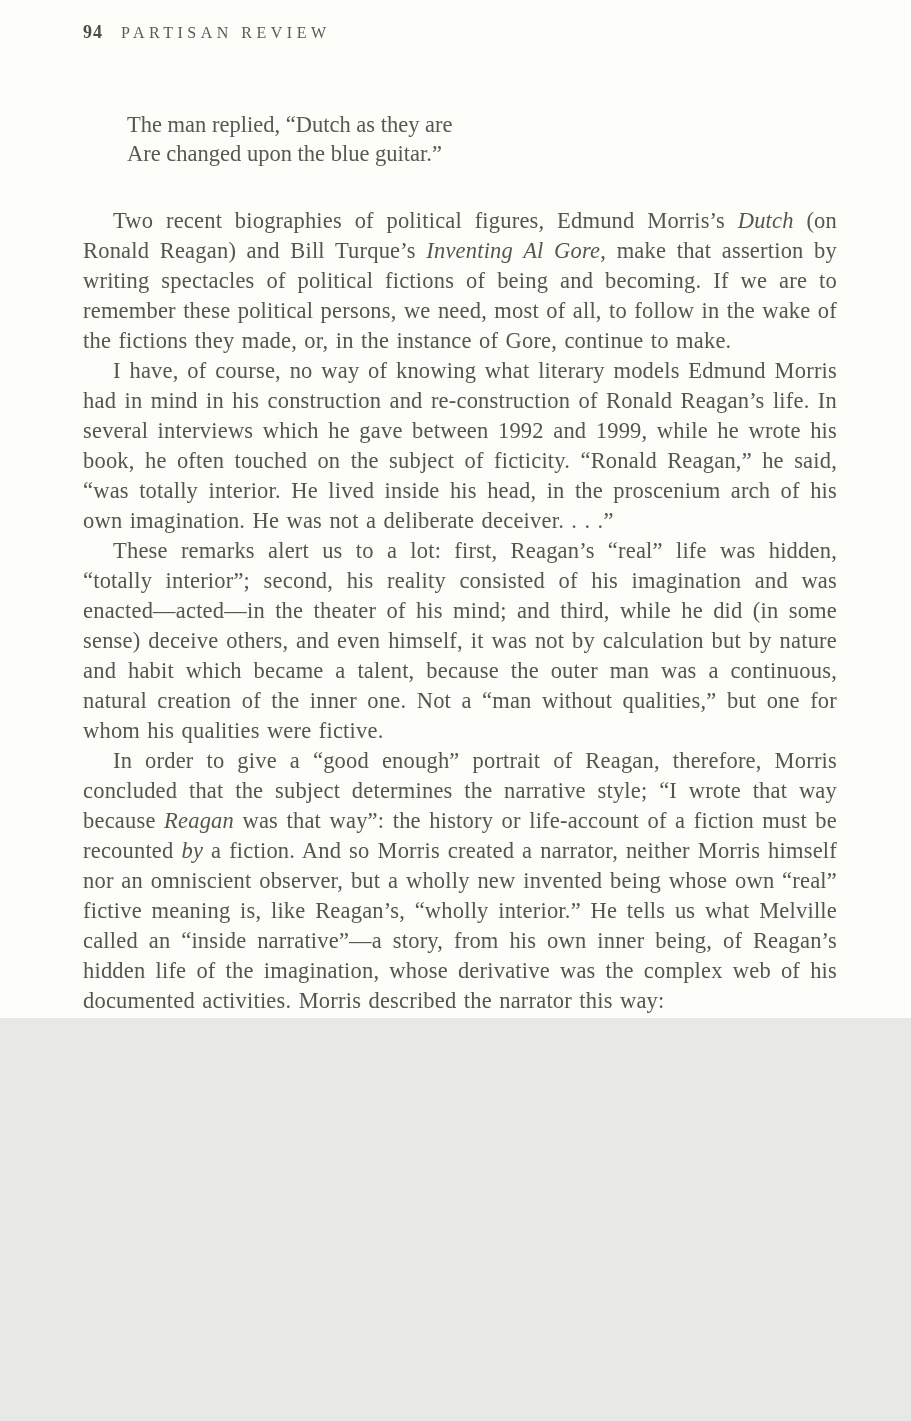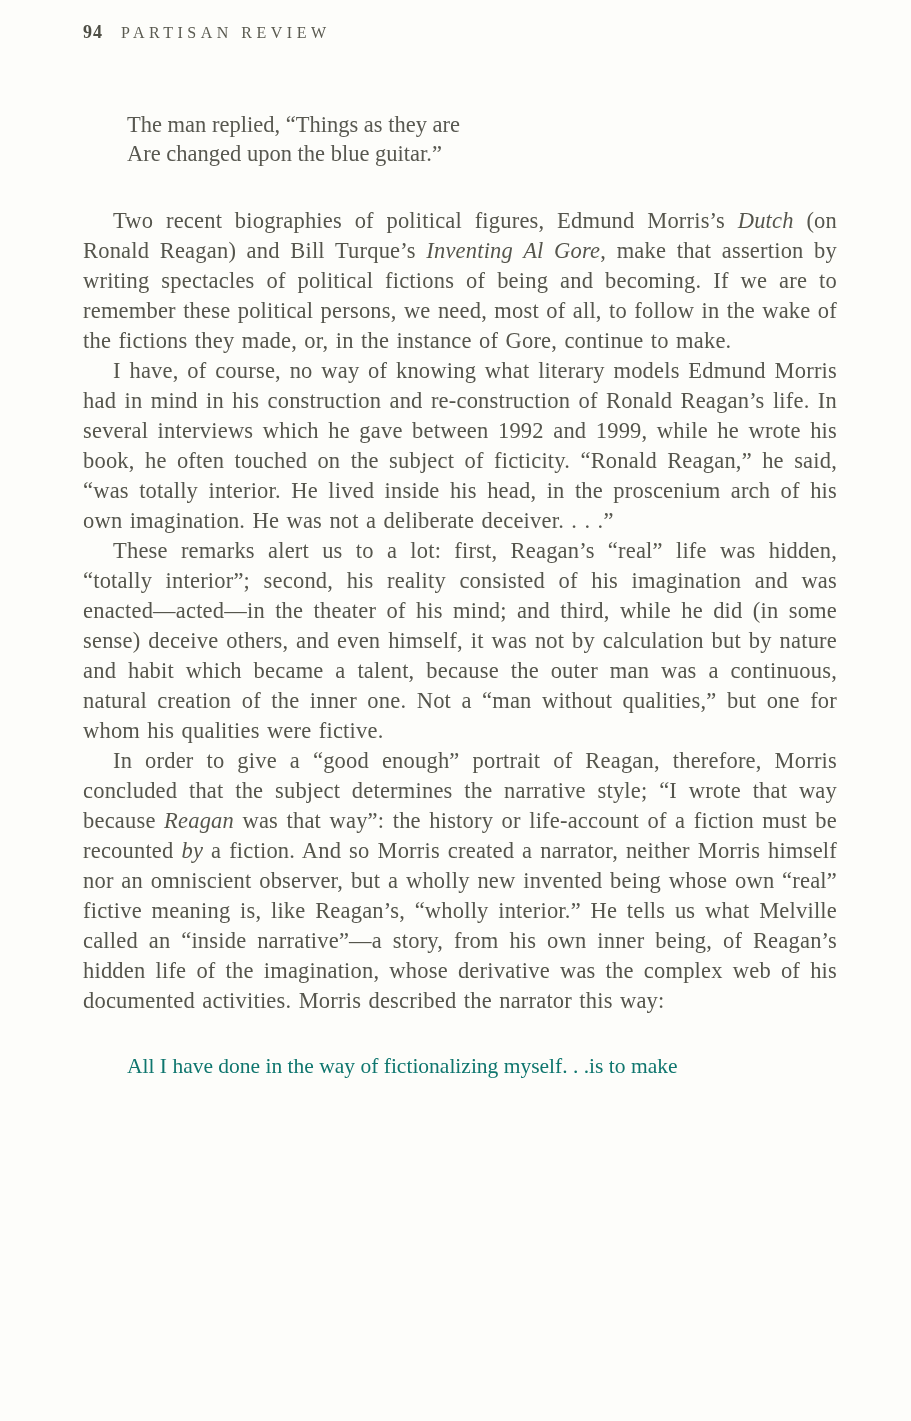--- a/index.html
+++ b/index.html
@@ -3,21 +3,21 @@
 <meta charset="utf-8">
 <style>
   html, body {
     margin: 0;
     padding: 0;
     background: #e8e8e6;
   }
   .page {
     position: relative;
     width: 911px;
-    height: 1421px;
+    height: 1018px;
     margin: 0 auto;
     background: #fdfdfa;
     overflow: hidden;
     font-family: "Liberation Serif", "DejaVu Serif", serif;
     color: #56564d;
     box-sizing: border-box;
     padding: 20px 74px 0 83px;
   }
   .running-head {
     display: flex;
@@ -69,21 +69,21 @@
 <body>
 
 <div class="page">
 
   <div class="running-head">
     <span class="page-number">94</span>
     <span class="journal-title">PARTISAN REVIEW</span>
   </div>
 
   <div class="poem">
-    <div>The man replied, “Things as they are</div>
+    <div>The man replied, “Dutch as they are</div>
     <div>Are changed upon the blue guitar.”</div>
   </div>
 
   <div class="body-text">
     <p><span>Two recent biographies of political figures, Edmund Morris’s </span><span class="it">Dutch</span><span> (on Ronald Reagan) and Bill Turque’s </span><span class="it">Inventing Al Gore</span><span>, make that assertion by writing spectacles of political fictions of being and becoming. If we are to remember these political persons, we need, most of all, to follow in the wake of the fictions they made, or, in the instance of Gore, continue to make.</span></p>
     <p><span>I have, of course, no way of knowing what literary models Edmund Morris had in mind in his construction and re-construction of Ronald Reagan’s life. In several interviews which he gave between 1992 and 1999, while he wrote his book, he often touched on the subject of ficticity. “Ronald Reagan,” he said, “was totally interior. He lived inside his head, in the proscenium arch of his own imagination. He was not a deliberate deceiver. . . .”</span></p>
     <p><span>These remarks alert us to a lot: first, Reagan’s “real” life was hidden, “totally interior”; second, his reality consisted of his imagination and was enacted—acted—in the theater of his mind; and third, while he did (in some sense) deceive others, and even himself, it was not by calculation but by nature and habit which became a talent, because the outer man was a continuous, natural creation of the inner one. Not a “man without qualities,” but one for whom his qualities were fictive.</span></p>
     <p><span>In order to give a “good enough” portrait of Reagan, therefore, Morris concluded that the subject determines the narrative style; “I wrote that way because </span><span class="it">Reagan</span><span> was that way”: the history or life-account of a fiction must be recounted </span><span class="it">by</span><span> a fiction. And so Morris created a narrator, neither Morris himself nor an omniscient observer, but a wholly new invented being whose own “real” fictive meaning is, like Reagan’s, “wholly interior.” He tells us what Melville called an “inside narrative”—a story, from his own inner being, of Reagan’s hidden life of the imagination, whose derivative was the complex web of his documented activities. Morris described the narrator this way:</span></p>
   </div>
 

